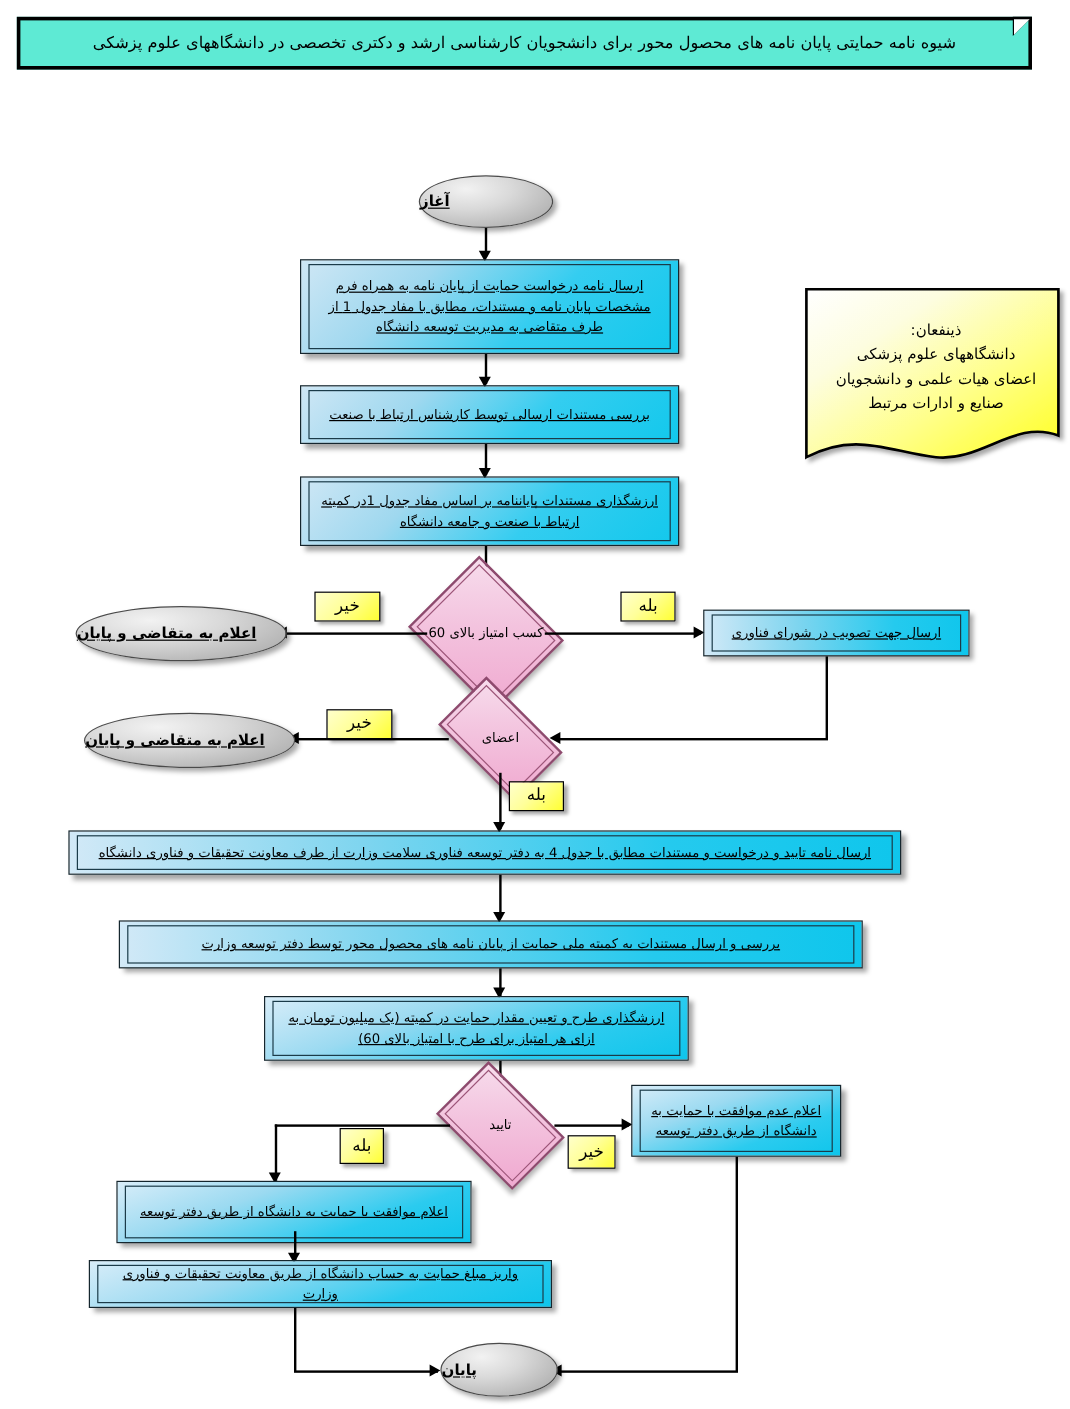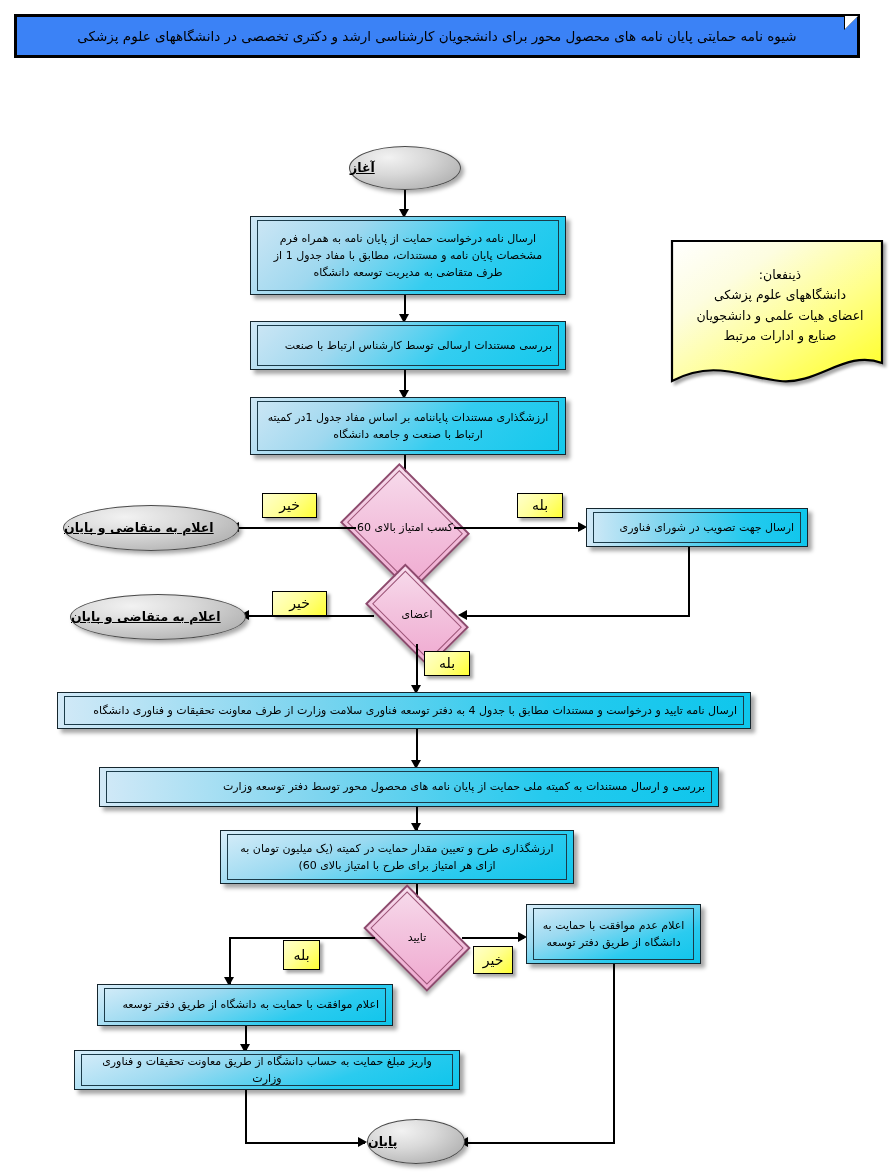--- a/index.html
+++ b/index.html
@@ -11,21 +11,21 @@
     position:relative;
     overflow:hidden;
   }
   #canvas{position:absolute;left:0;top:0;width:892px;height:1174px;}
 
   
   .title-banner{
     position:absolute;
     left:14px;top:14px;width:846px;height:44px;
     border:3px solid #000;
-    background:#3b82f6;
+    background:#5eead4;
     box-sizing:border-box;
     display:flex;align-items:center;justify-content:center;
     direction:rtl;
   }
   .title-banner .fold{
     position:absolute;right:-3px;top:-3px;
     width:0;height:0;
     border-left:16px solid #000;
     border-bottom:16px solid transparent;
   }
@@ -60,22 +60,22 @@
   .process{
     border:1.8px solid #15262e;
     background:linear-gradient(135deg,#cfe7f5 0%,#9fd8ef 30%,#34cdf0 62%,#12c8ec 100%);
     box-shadow:4px 4px 4px rgba(0,0,0,0.35);
     display:flex;align-items:center;justify-content:center;
     direction:rtl;padding:3px 6px;
   }
   .process .inner{
     border:1px solid #1b3b49;
     width:100%;height:100%;
-    display:flex;align-items:center;justify-content:flex-start;
-    box-sizing:border-box;padding:2px 6px;
+    display:flex;align-items:center;justify-content:center;
+    box-sizing:border-box;padding:2px 6px;text-decoration:underline;
   }
   .process span{
     font-size:11px;color:#000;text-align:center;line-height:1.55;
     display:block;
   }
   .process.horiz{
     background:linear-gradient(90deg,#d2e9f7 0%,#7fd5ef 35%,#25caee 72%,#0fc6ec 100%);
   }
   .process.diagdown{
     background:linear-gradient(160deg,#d8edf9 0%,#9bdaf1 34%,#2bcbef 70%,#0ec5eb 100%);
@@ -312,21 +312,21 @@
   <div class="line hline" style="left:467px;top:1142px;width:148px;"></div>
   <div class="arrow-left" style="left:459px;top:1137px;"></div>
 
   <div class="line hline" style="left:229px;top:937px;width:146px;"></div>
   <div class="line vline" style="left:229px;top:937px;height:47px;"></div>
   <div class="arrow-down" style="left:224px;top:977px;"></div>
   <div class="node yeslabel" style="left:283px;top:940px;width:37px;height:30px;">
     <span>بله</span>
   </div>
 
-  <div class="node process diagdown" style="left:97px;top:984px;width:296px;height:42px;">
+  <div class="node process diagdown" style="left:97px;top:984px;width:296px;height:52px;">
     <div class="inner">
       <span>اعلام  موافقت با حمایت به دانشگاه از طریق دفتر توسعه</span>
     </div>
   </div>
 
   <div class="line vline" style="left:245px;top:1026px;height:24px;"></div>
   <div class="arrow-down" style="left:240px;top:1044px;"></div>
 
   <div class="node process diagdown" style="left:74px;top:1050px;width:386px;height:40px;">
     <div class="inner">

